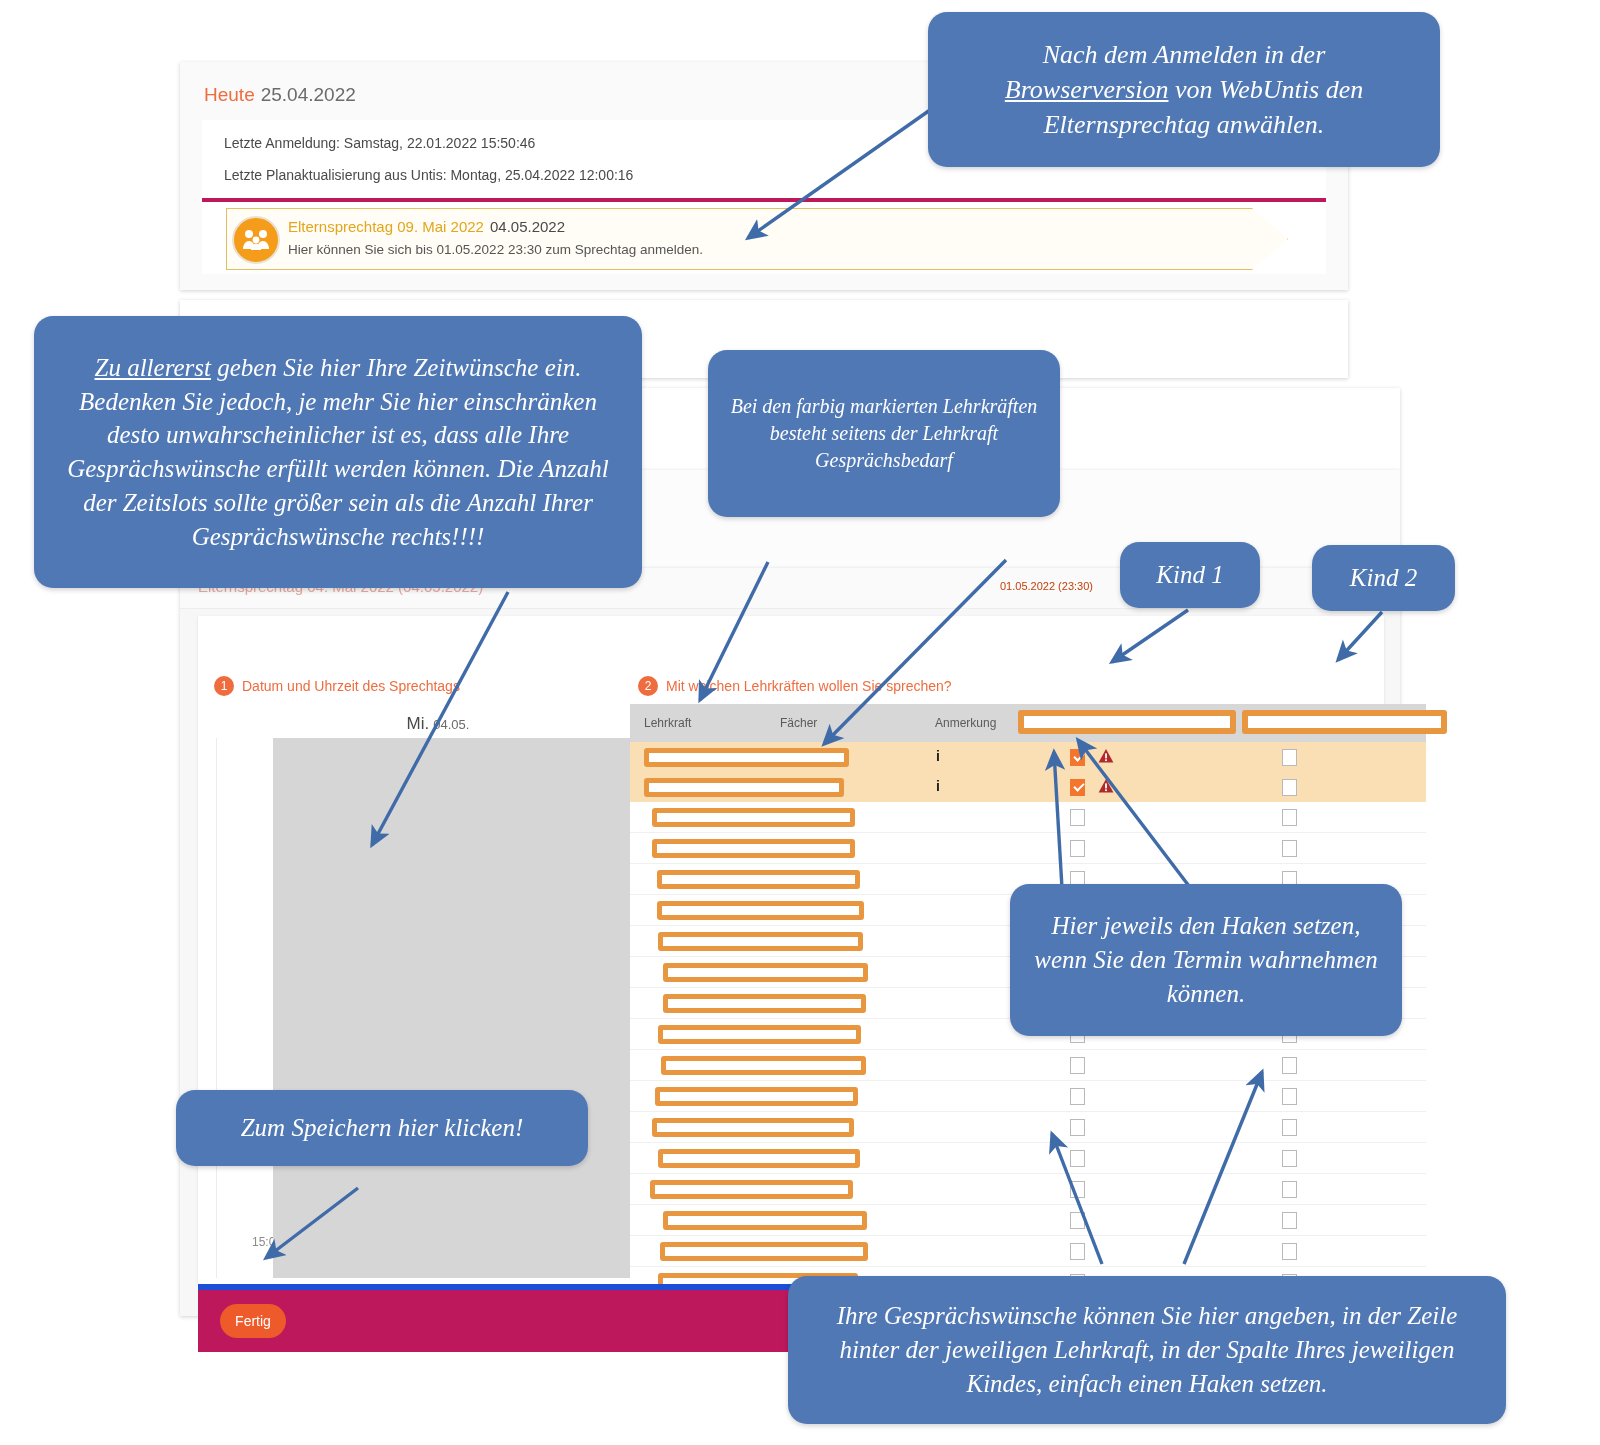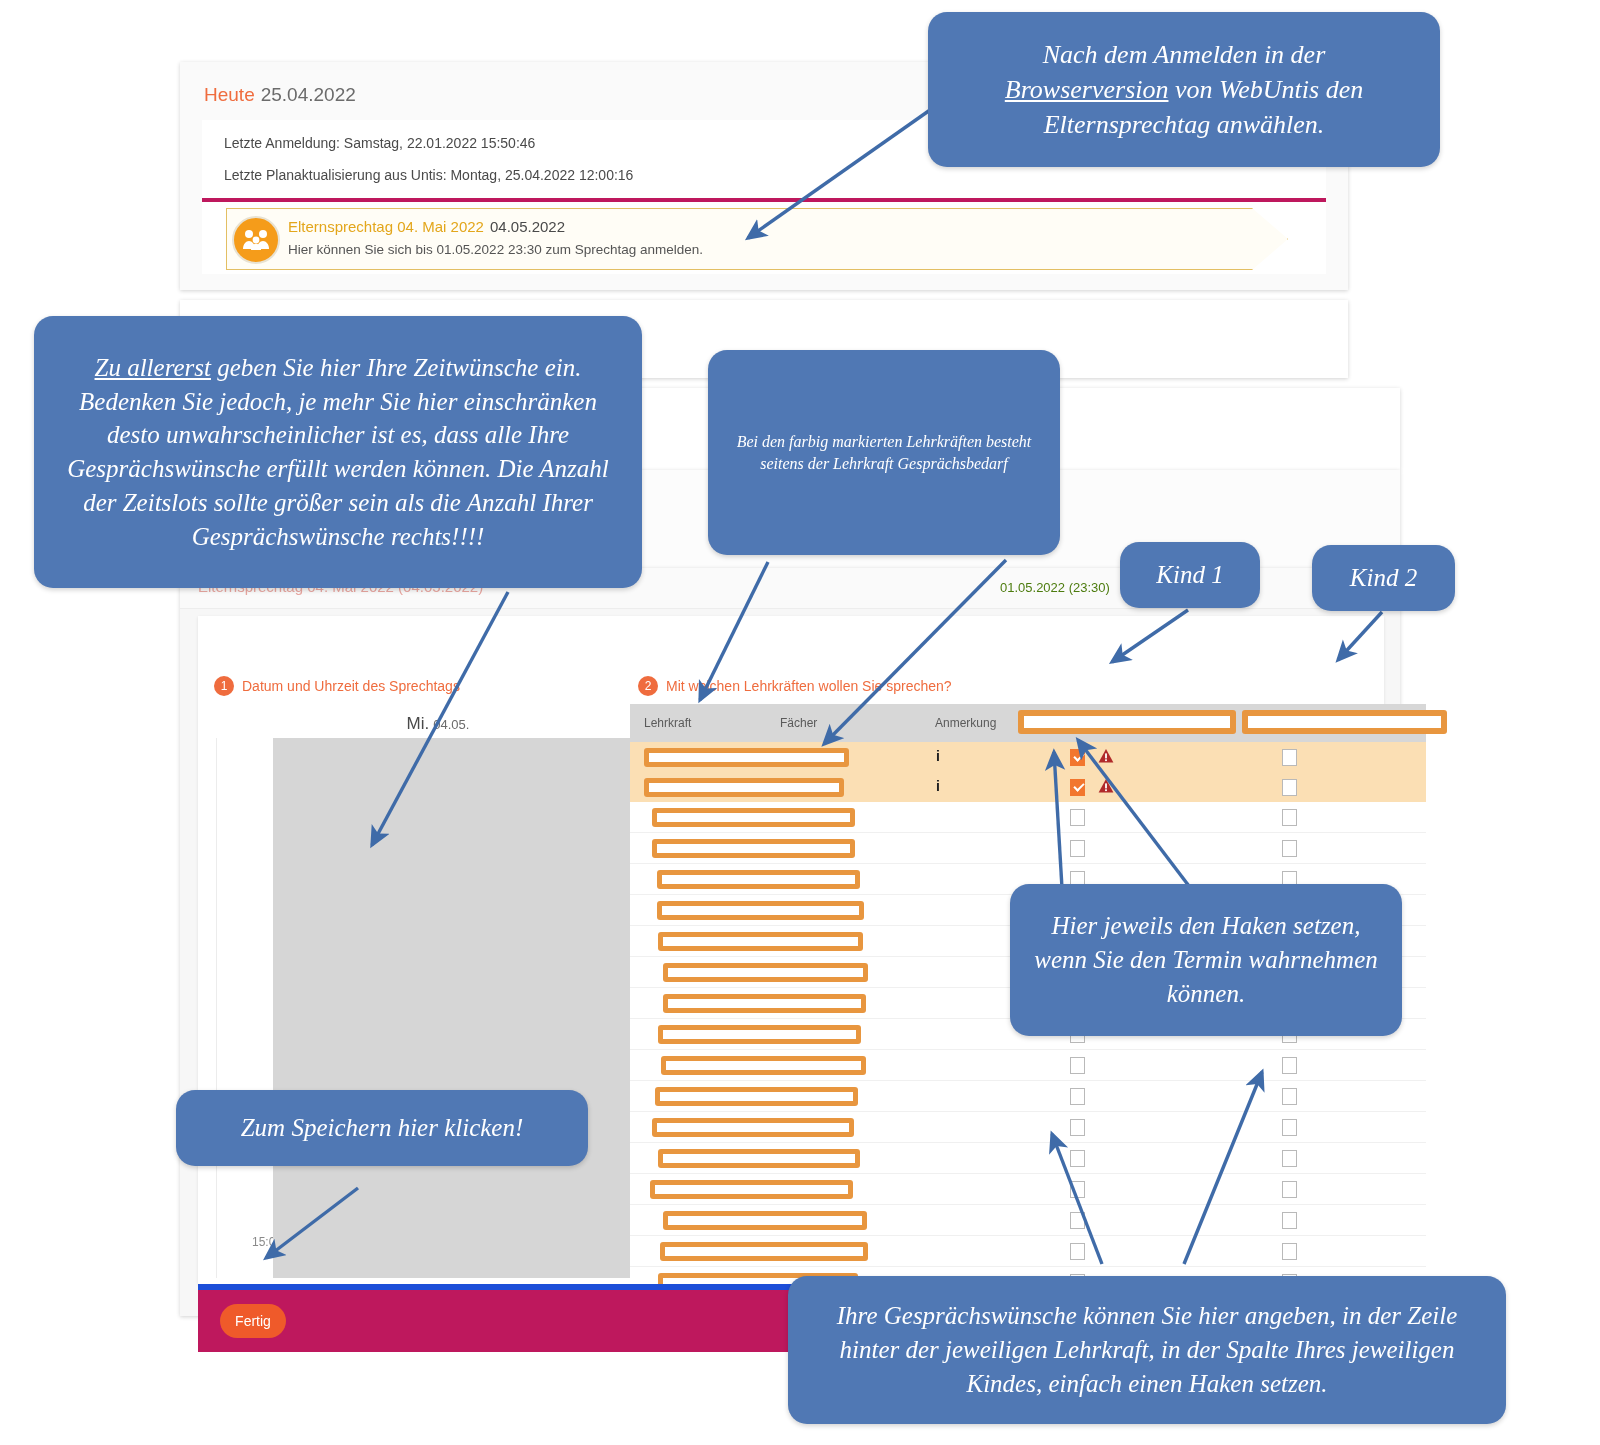--- a/index.html
+++ b/index.html
@@ -35,21 +35,21 @@
   
   #panel-strip1{left:180px;top:300px;width:1168px;height:78px;background:#ffffff;}
   #panel-strip2{left:180px;top:388px;width:1220px;height:82px;background:#ffffff;}
   #panel-strip3{left:180px;top:470px;width:1220px;height:98px;background:#fcfcfc;}
 
   
   #panel-main{left:180px;top:568px;width:1220px;height:748px;background:#f7f7f7;}
   #main-header{position:absolute;left:0;top:0;width:100%;height:40px;
       background:#fafafa;border-bottom:1px solid #ededed;}
   #main-header .ttl{position:absolute;left:18px;top:10px;font-size:15px;color:#e8a6a0;}
-  #main-header .deadline{position:absolute;left:820px;top:12px;font-size:13px;color:#4d7c0f;}
+  #main-header .deadline{position:absolute;left:820px;top:12px;font-size:11px;color:#c2410c;}
 
   #main-body{position:absolute;left:18px;top:48px;width:1186px;height:668px;background:#ffffff;
              box-shadow:0 1px 3px rgba(0,0,0,.10);}
 
   .step-head{position:absolute;font-size:14px;color:#ef6c3e;}
   .step-num{display:inline-block;width:20px;height:20px;border-radius:50%;background:#ef6c3e;
             color:#fff;font-size:12px;line-height:20px;text-align:center;margin-right:8px;
             vertical-align:middle;}
   .step-txt{vertical-align:middle;}
   #step1{left:16px;top:60px;}
@@ -100,21 +100,21 @@
 
   
   .callout{position:absolute;background:#5078b4;border-radius:19px;color:#ffffff;
            font-family:"Liberation Serif", serif;font-style:italic;text-align:center;
            display:flex;align-items:center;justify-content:center;
            box-shadow:0 2px 5px rgba(0,0,0,.18);line-height:1.35;}
   .callout u{text-decoration:underline;font-weight:normal;}
 
   #co-browser{left:928px;top:12px;width:512px;height:155px;font-size:26px;padding:0 22px;box-sizing:border-box;}
   #co-zeit   {left:34px;top:316px;width:608px;height:272px;font-size:25px;padding:0 20px;box-sizing:border-box;}
-  #co-farbig {left:708px;top:350px;width:352px;height:205px;font-size:16px;padding:0 18px;box-sizing:border-box;}
+  #co-farbig {left:708px;top:350px;width:352px;height:167px;font-size:20px;padding:0 18px;box-sizing:border-box;}
   #co-kind1  {left:1120px;top:542px;width:140px;height:66px;font-size:25px;}
   #co-kind2  {left:1312px;top:545px;width:143px;height:66px;font-size:25px;}
   #co-haken  {left:1010px;top:884px;width:392px;height:152px;font-size:25px;padding:0 16px;box-sizing:border-box;}
   #co-speich {left:176px;top:1090px;width:412px;height:76px;font-size:25px;}
   #co-wuensche{left:788px;top:1276px;width:718px;height:148px;font-size:25px;padding:0 22px;box-sizing:border-box;}
 
   #arrows{position:absolute;left:0;top:0;width:1600px;height:1445px;pointer-events:none;}
 </style>
 </head>
 <body>
@@ -135,21 +135,21 @@
       <svg width="30" height="30" viewBox="0 0 30 30">
         <circle cx="8" cy="9" r="4" fill="#fff"></circle>
           <path d="M2 24c0-5 3-8 6-8s6 3 6 8z" fill="#fff"></path>
         <circle cx="22" cy="9" r="4" fill="#fff"></circle>
           <path d="M16 24c0-5 3-8 6-8s6 3 6 8z" fill="#fff"></path>
         <circle cx="15" cy="15" r="3.4" fill="#fff"></circle>
           <path d="M10 25c0-4 2.3-6.3 5-6.3s5 2.3 5 6.3z" fill="#fff"></path>
       </svg>
     </div>
     <div id="est-title">
-      <span>Elternsprechtag 04. Mai 2022</span><span class="dt">04.05.2022</span>
+      <span>Elternsprechtag 09. Mai 2022</span><span class="dt">04.05.2022</span>
     </div>
     <div id="est-sub">Hier können Sie sich bis 01.05.2022 23:30 zum Sprechtag anmelden.</div>
   </div>
 </div>
 
 <div class="panel" id="panel-strip1"></div>
 <div class="panel" id="panel-strip2"></div>
 <div class="panel" id="panel-strip3"></div>
 
 <div class="panel" id="panel-main">

